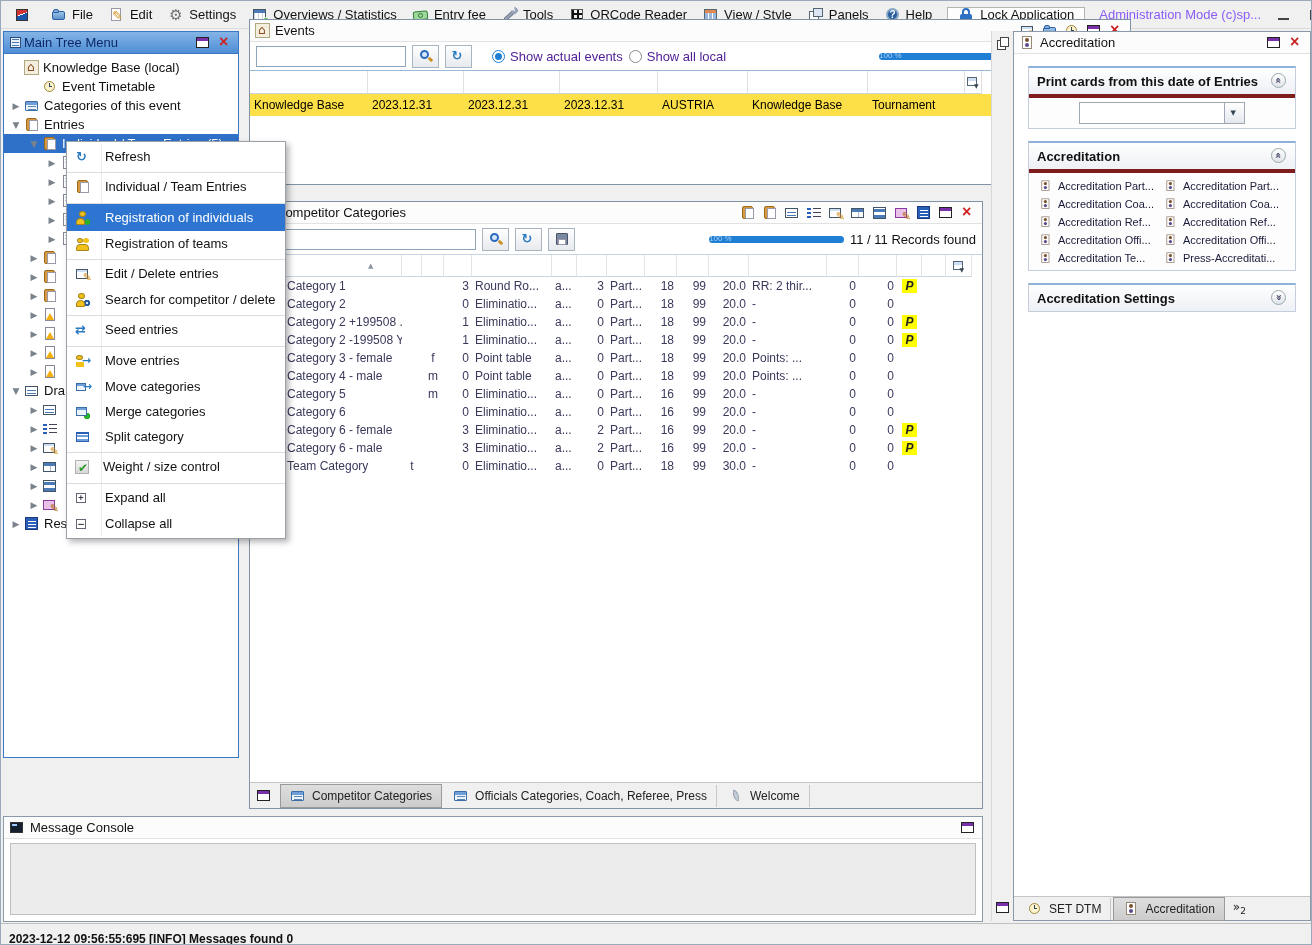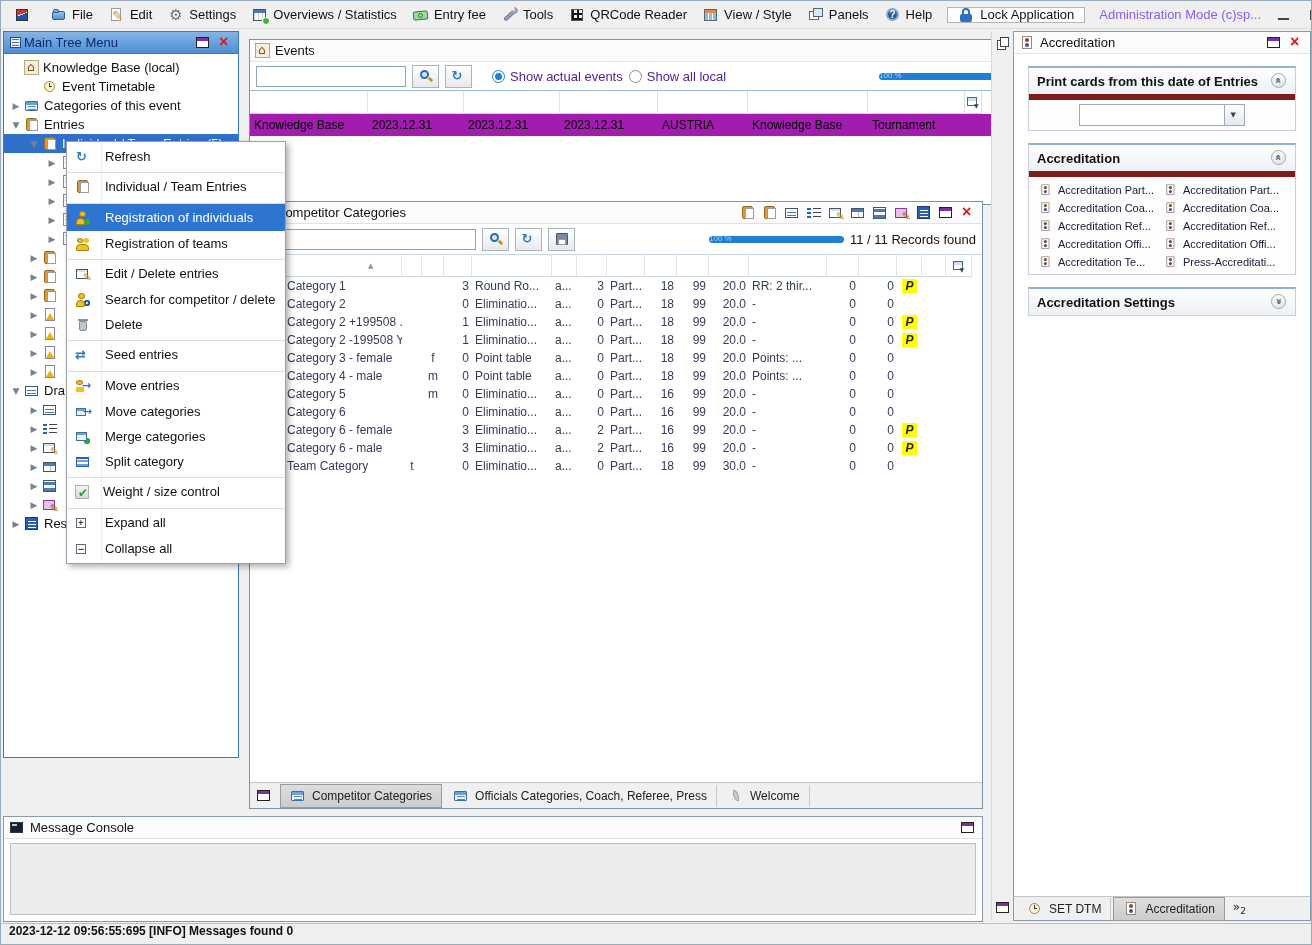--- a/index.html
+++ b/index.html
@@ -145,26 +145,26 @@
   .tbtn{width:27px;height:23px;border:1px solid #a8b4c0;background:linear-gradient(#ffffff,#e6e9ee);display:inline-flex;align-items:center;justify-content:center;padding:0}
   .ropt{display:flex;align-items:center;gap:5px;white-space:nowrap;color:#4c1d95}
   .radio{width:13px;height:13px;border:1px solid #8a8a8a;border-radius:50%;background:#fff;position:relative;flex:none}
   .ropt.selected .radio{border-color:#1f7fd4}
   .ropt.selected .radio::before{content:"";position:absolute;inset:2px;border-radius:50%;background:#1f7fd4}
   .pbar{height:7px;border-radius:4px;background:#1f7fd4;position:relative;flex:none}
   .plabel{position:absolute;left:0;right:0;top:-1px;text-align:left;font-size:8px;color:#a9cdf0;line-height:8px}
   .records{white-space:nowrap;color:#111}
 
   
-  .events-panel{left:248px;top:38px;width:882px;height:166px}
+  .events-panel{left:248px;top:18px;width:882px;height:166px}
   .events-tbar{height:29px;border-bottom:1px solid #9ab8d8}
   .egrid{display:grid;grid-template-columns:118px 96px 96px 98px 90px 120px 97px 17px}
   .ehcell{height:23px;display:flex;align-items:center;justify-content:center;font-size:12px;font-weight:700;color:#1c3468;border-right:1px solid #e0e0e0;border-bottom:1px solid #c8d4e0;white-space:nowrap;overflow:hidden}
   .erow .ecell{height:22px;display:flex;align-items:center;padding:0 4px;font-size:12px;color:#000;white-space:nowrap;overflow:hidden}
-  .erow.selected{background:#a21caf}
+  .erow.selected{background:#fde047}
 
   
   .cat-panel{left:248px;top:200px;width:734px;height:608px}
   .cat-tbar{height:31px;border-bottom:1px solid #c8d4e0}
   .cgrid{display:grid;grid-template-columns:34px 118px 20px 22px 28px 80px 25px 30px 38px 32px 32px 40px 78px 32px 38px 25px 24px 26px;position:relative}
   .chcell{height:22px;display:flex;align-items:center;justify-content:center;font-size:11px;font-weight:700;color:#1c3468;border-right:1px solid #e4e4e4;border-bottom:1px solid #c8d4e0;white-space:nowrap;overflow:hidden}
   .sortmark{position:absolute;left:118px;top:7px;font-size:7px;color:#8a94a0}
   .crow .ccell{height:18px;display:flex;align-items:center;padding:0 3px;font-size:12px;color:#39395c;white-space:nowrap;overflow:hidden}
   .ccell.r{justify-content:flex-end}.ccell.c{justify-content:center}
   .pbadge{background:#ffff00;color:#222;font-weight:700;padding:0 3px;line-height:14px}
@@ -182,33 +182,33 @@
 
   
   .dock-strip{position:absolute;left:990px;top:30px;width:22px;height:890px;background:#f0f0f0;border-left:1px solid #d8d8d8}
   .dock-strip .top-ic{position:absolute;left:3px;top:5px}
   .dock-strip .bot-ic{position:absolute;left:3px;bottom:5px}
   .accr-panel{left:1012px;top:30px;width:298px;height:890px;border:1px solid #8a9aaa}
   .accr-body{position:absolute;left:0;right:0;top:22px;bottom:24px;background:#fff;overflow:hidden}
   .group{margin:12px 14px 0 14px;border:1px solid #c6cede;border-top:2px solid #8fb2da;background:#b91c1c}
   .group-h{height:26px;display:flex;align-items:center;gap:6px;padding:0 8px;font-weight:700;font-size:13px;color:#111;background:linear-gradient(#ffffff,#edf0f5)}
   .group-h .ic{margin-left:auto}
-  .group-b{padding:4px 10px;border-top:6px solid #7f1d1d;background:#fdfdfd}
+  .group-b{padding:4px 10px;border-top:4px solid #7f1d1d;background:#fdfdfd}
   .combo{display:flex;justify-content:center;align-items:center}
   .combo input{width:146px;height:22px;border:1px solid #a0a8b4;font:13px "Liberation Sans",sans-serif;padding:0 4px}
   .combo .cbtn{width:20px;height:22px;border:1px solid #a0a8b4;border-left:none;background:linear-gradient(#fff,#e4e8ee);display:inline-flex;align-items:center;justify-content:center;padding:0}
   .accr-grid{display:grid;grid-template-columns:1fr 1fr;grid-auto-flow:column;grid-template-rows:repeat(5,17px);column-gap:4px;row-gap:1px}
   .accr-item{display:flex;align-items:center;gap:3px;font-size:11px;color:#1a1a3a;white-space:nowrap;overflow:hidden}
   .accr-item .ic{transform:scale(.8);transform-origin:left center}
   .accr-tabs{position:absolute;left:0;right:0;bottom:0;height:24px;display:flex;align-items:center;background:#f0f0f0;border-top:1px solid #c4c4c4;padding:0 4px;gap:2px}
   .ovf{font-size:12px;color:#222;margin-left:6px}
   .ovf sub{font-size:9px}
 
   
-  .statusbar{position:absolute;left:0;right:0;top:922px;height:23px;background:#f0f0f0;border-top:1px solid #c0c0c0;display:flex;align-items:flex-start;padding:0 8px;font-weight:700;font-size:12px;color:#111}
+  .statusbar{position:absolute;left:0;right:0;top:922px;height:23px;background:#f0f0f0;border-top:1px solid #c0c0c0;display:flex;align-items:flex-end;padding:0 8px;font-weight:700;font-size:12px;color:#111}
 </style>
 </head>
 <body>
 
 <div id="app">
 
   <div class="menubar">
     <div class="mitem">
         <span class="ic ic-app"></span>
         <span></span>
@@ -428,24 +428,20 @@
         <span class="ic ic-persons"></span>
         <span>Registration of teams</span>
       </div>
       <div class="ctx-item sep-before">
         <span class="ic ic-formedit"></span>
         <span>Edit / Delete entries</span>
       </div>
       <div class="ctx-item">
         <span class="ic ic-person-search"></span>
         <span>Search for competitor / delete</span>
-      </div>
-      <div class="ctx-item">
-        <span class="ic ic-trash"></span>
-        <span>Delete</span>
       </div>
       <div class="ctx-item sep-before">
         <span class="ic ic-seed"></span>
         <span>Seed entries</span>
       </div>
       <div class="ctx-item sep-before">
         <span class="ic ic-move-entries"></span>
         <span>Move entries</span>
       </div>
       <div class="ctx-item">

